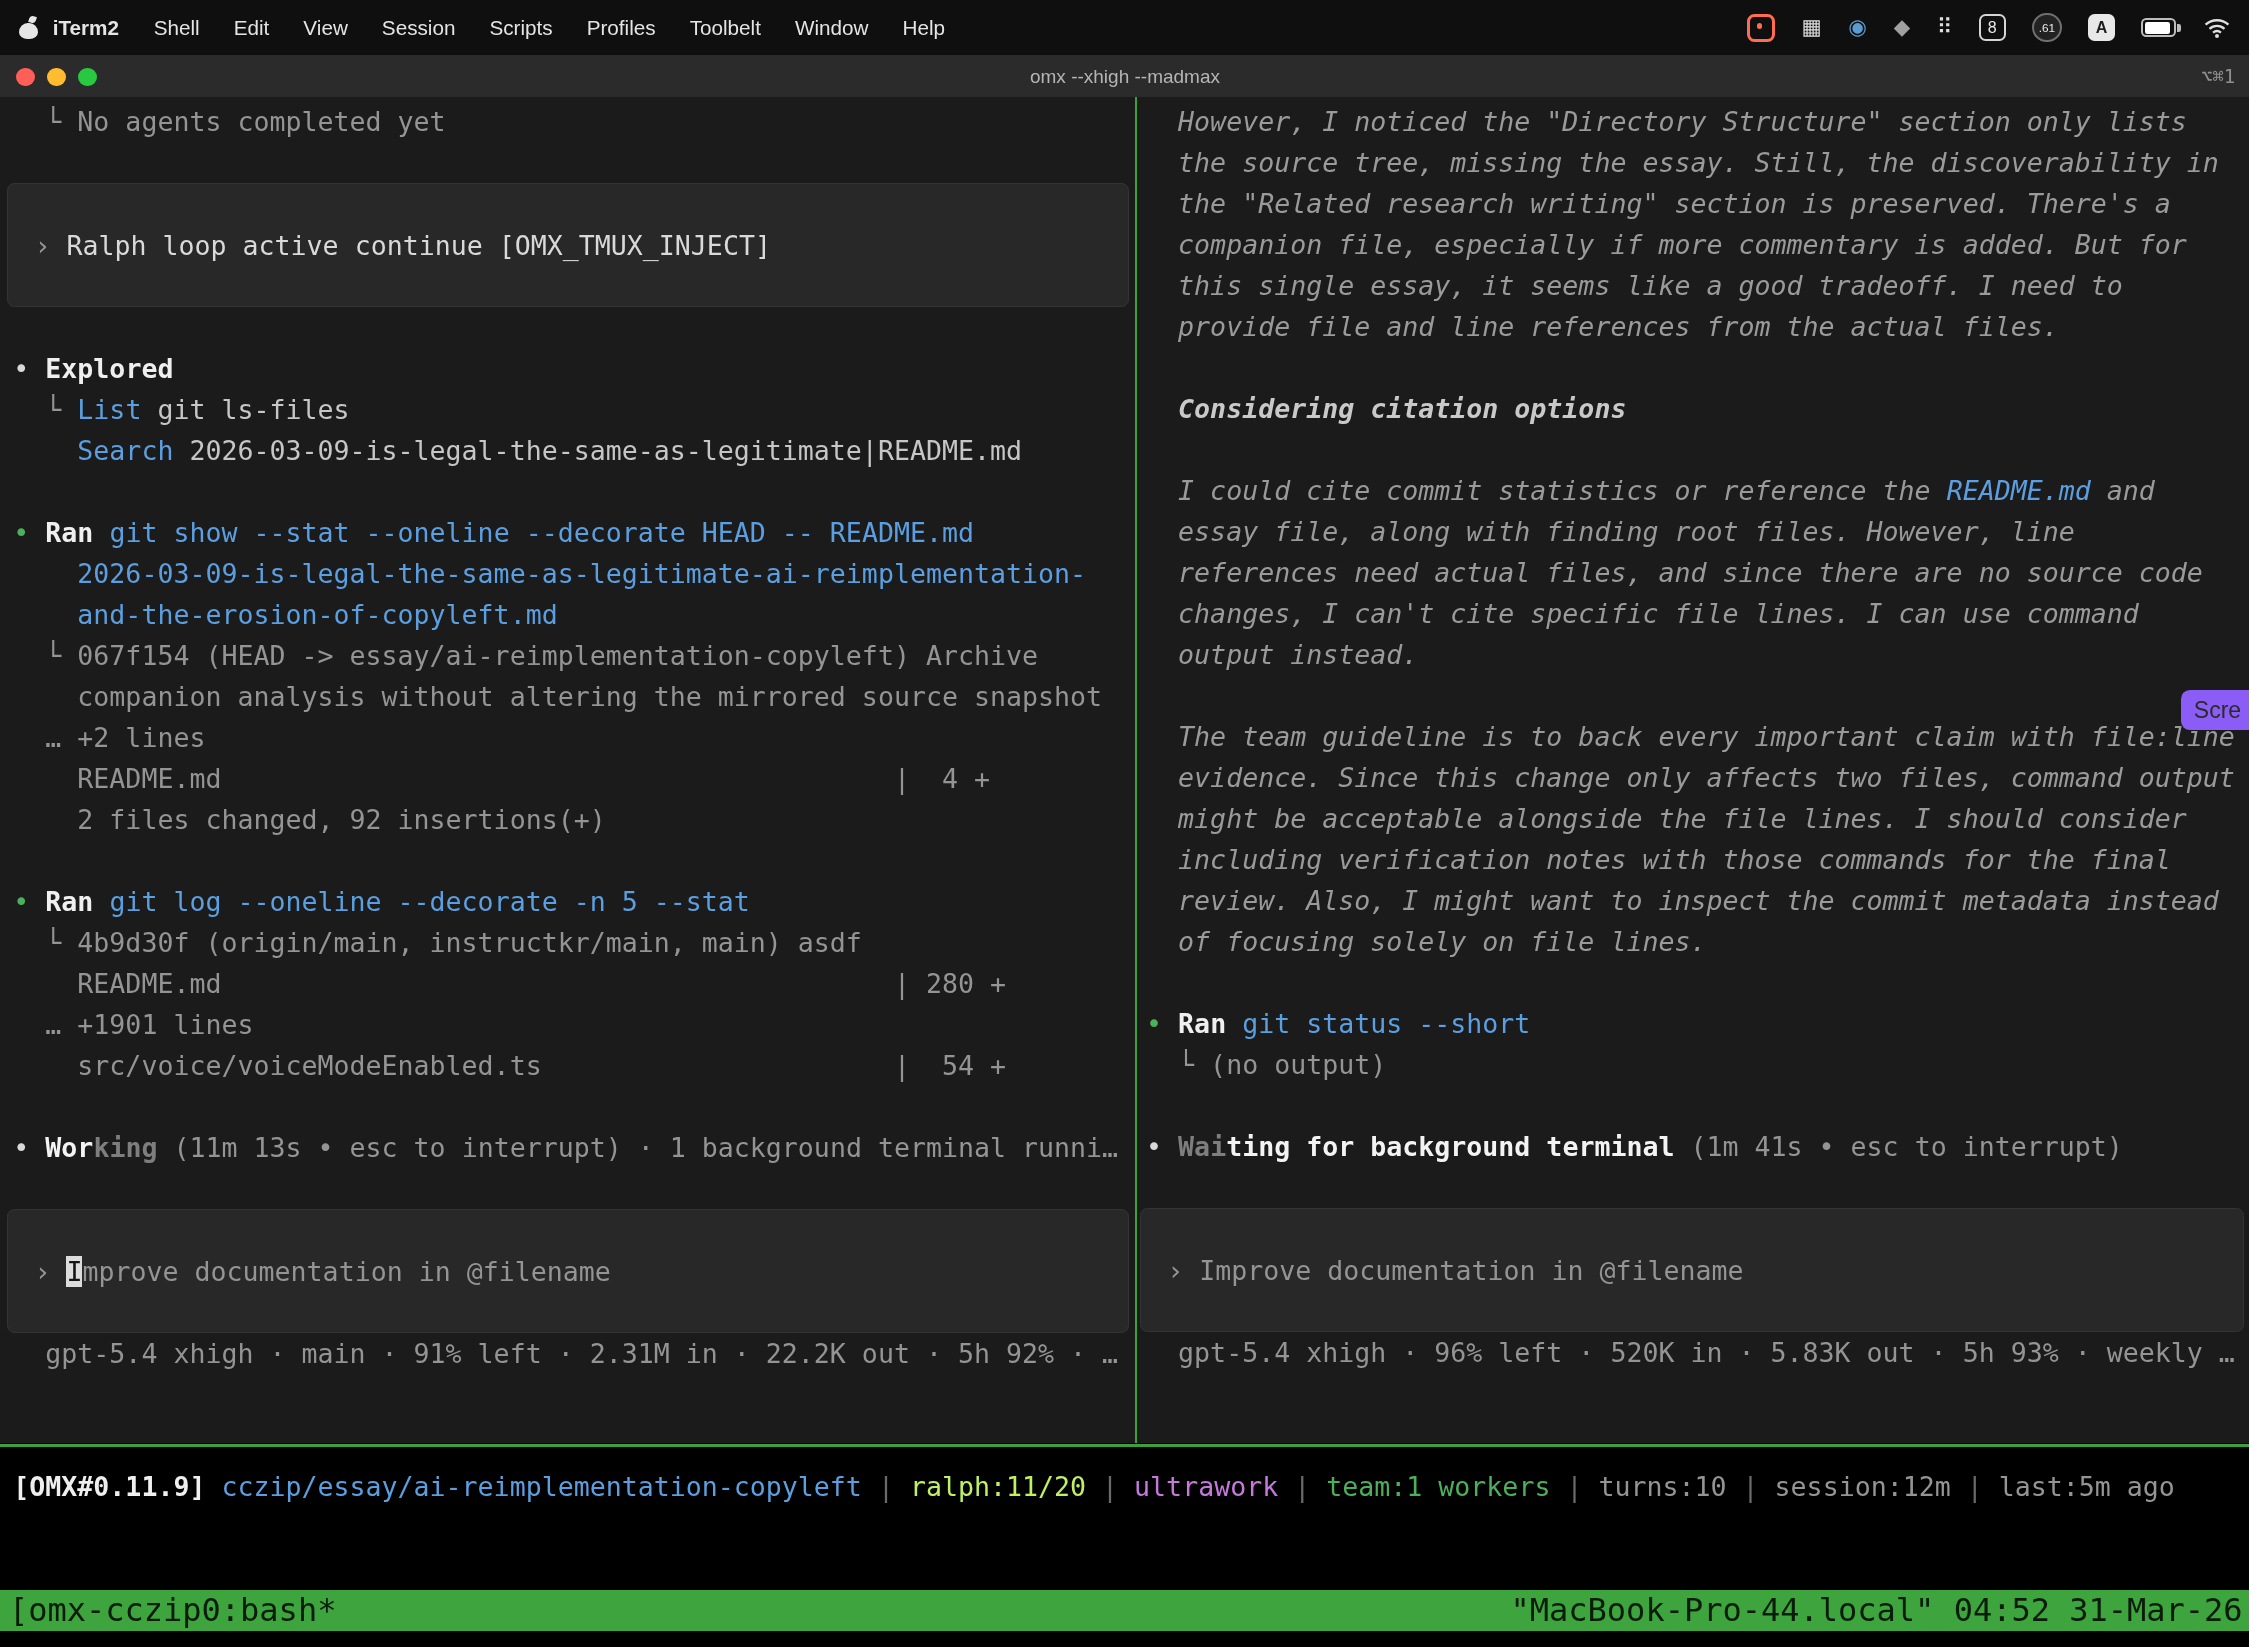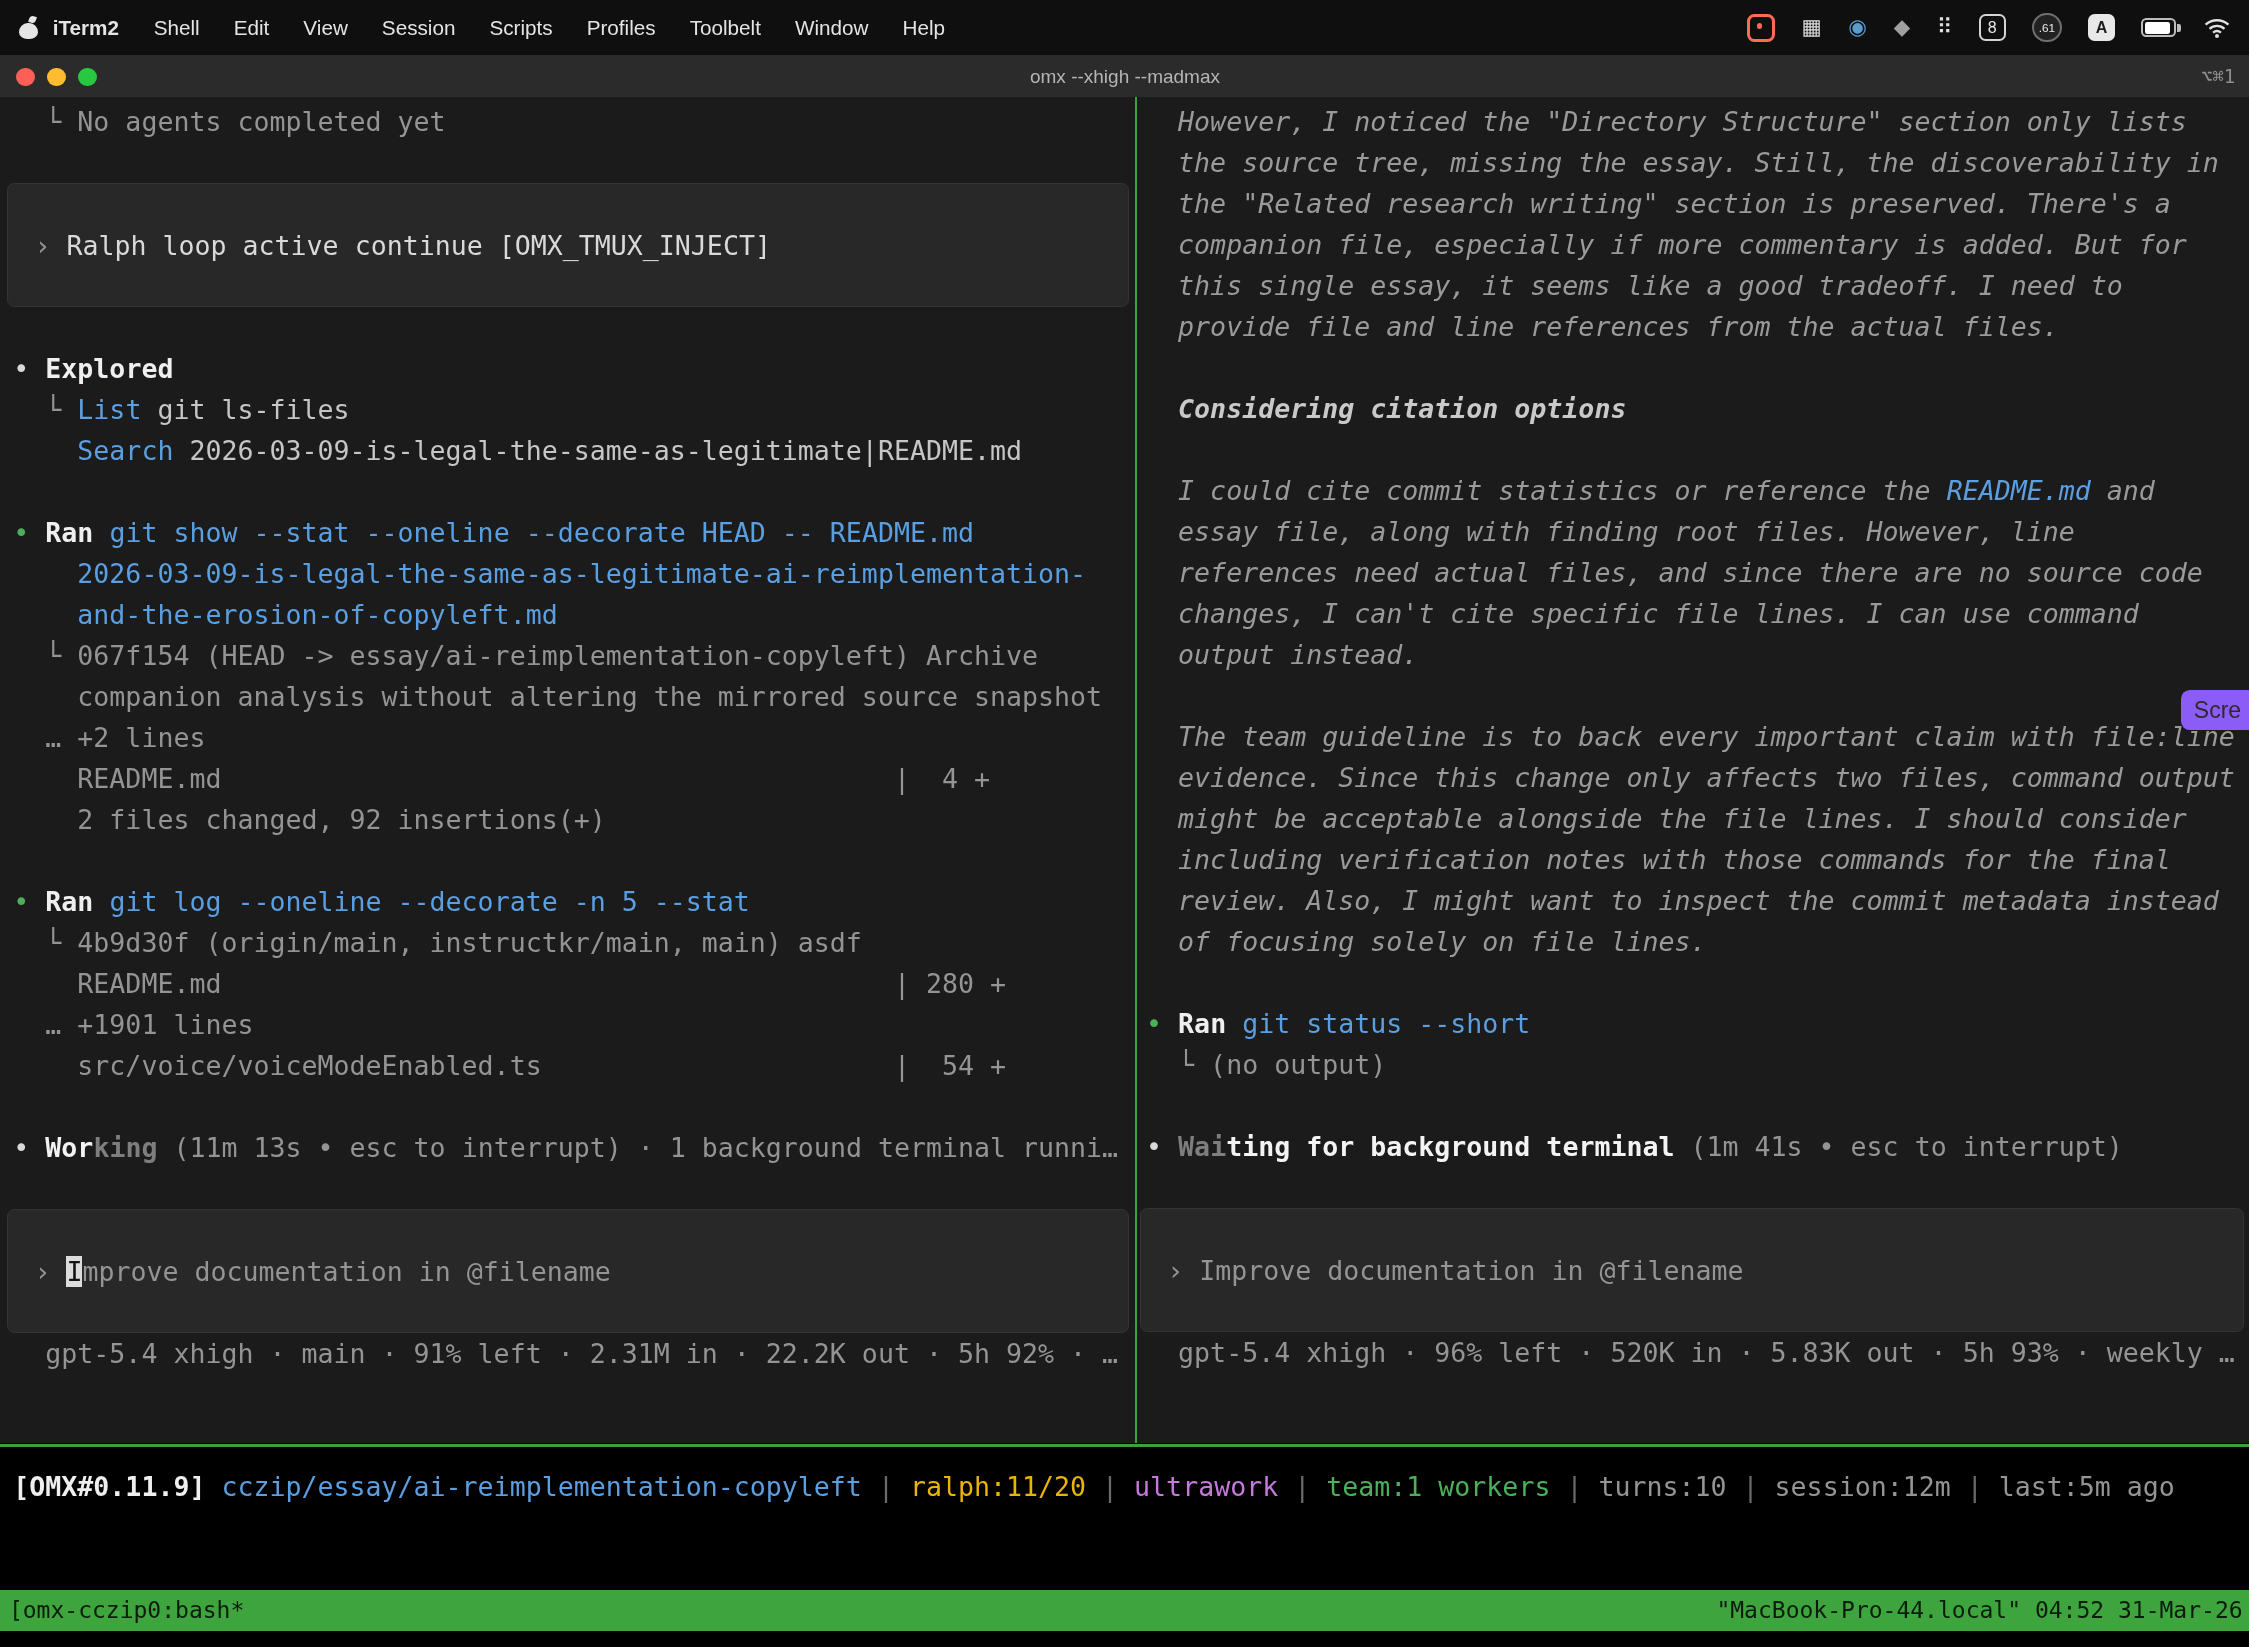--- a/index.html
+++ b/index.html
@@ -51,30 +51,30 @@
   .seg-b{color:#efefef;font-weight:bold;}
   .seg-blue{color:#5b9fe0;}
   .seg-grn{color:#4cb05a;}
   .seg-it{color:#9a9a9a;font-style:italic;}
   .seg-itb{color:#c9c9c9;font-style:italic;font-weight:bold;}
   .seg-itblue{color:#5b9fe0;font-style:italic;}
   .seg-shA{color:#f3f3f3;font-weight:bold;}
   .seg-shB{color:#7e7e7e;font-weight:bold;}
   .seg-cur{background:#dcdcdc;color:#141414;}
   .seg-sep{color:#6a6a6a;}
-  .seg-yel{color:#eab308;}
+  .seg-yel{color:#bef264;}
   .seg-mag{color:#c678dd;}
 
   
   .scre-btn{position:absolute;top:690px;right:0;height:40px;line-height:40px;background:#8b5cf6;color:#2b2b2b;border-radius:8.9px 0 0 8.9px;padding:0 8.9px 0 13.3px;font-family:"Liberation Sans",sans-serif;font-size:23px;}
 
   
   .hrule{position:absolute;top:1444px;left:0;right:0;height:3px;background:#3aa23a;}
   .omx-line{position:absolute;top:1466px;left:13.3px;height:41px;line-height:41px;white-space:pre;font-size:26.6px;}
-  .tmux{position:absolute;top:1590px;left:0;right:0;height:41px;background:#3ea43e;color:#0b1c0b;font-size:23px;line-height:41px;display:flex;justify-content:space-between;white-space:pre;padding:0 7.4px 0 8.9px;box-sizing:border-box;}
+  .tmux{position:absolute;top:1590px;left:0;right:0;height:41px;background:#3ea43e;color:#0b1c0b;font-size:32px;line-height:41px;display:flex;justify-content:space-between;white-space:pre;padding:0 7.4px 0 8.9px;box-sizing:border-box;}
 </style>
 </head>
 <body>
 
 <div class="menubar">
   <span class="apple-icon"></span>
   <span class="menu-app">iTerm2</span>
   <div class="menu-items">
       <div class="menu-item">Shell</div>
       <div class="menu-item">Edit</div>

